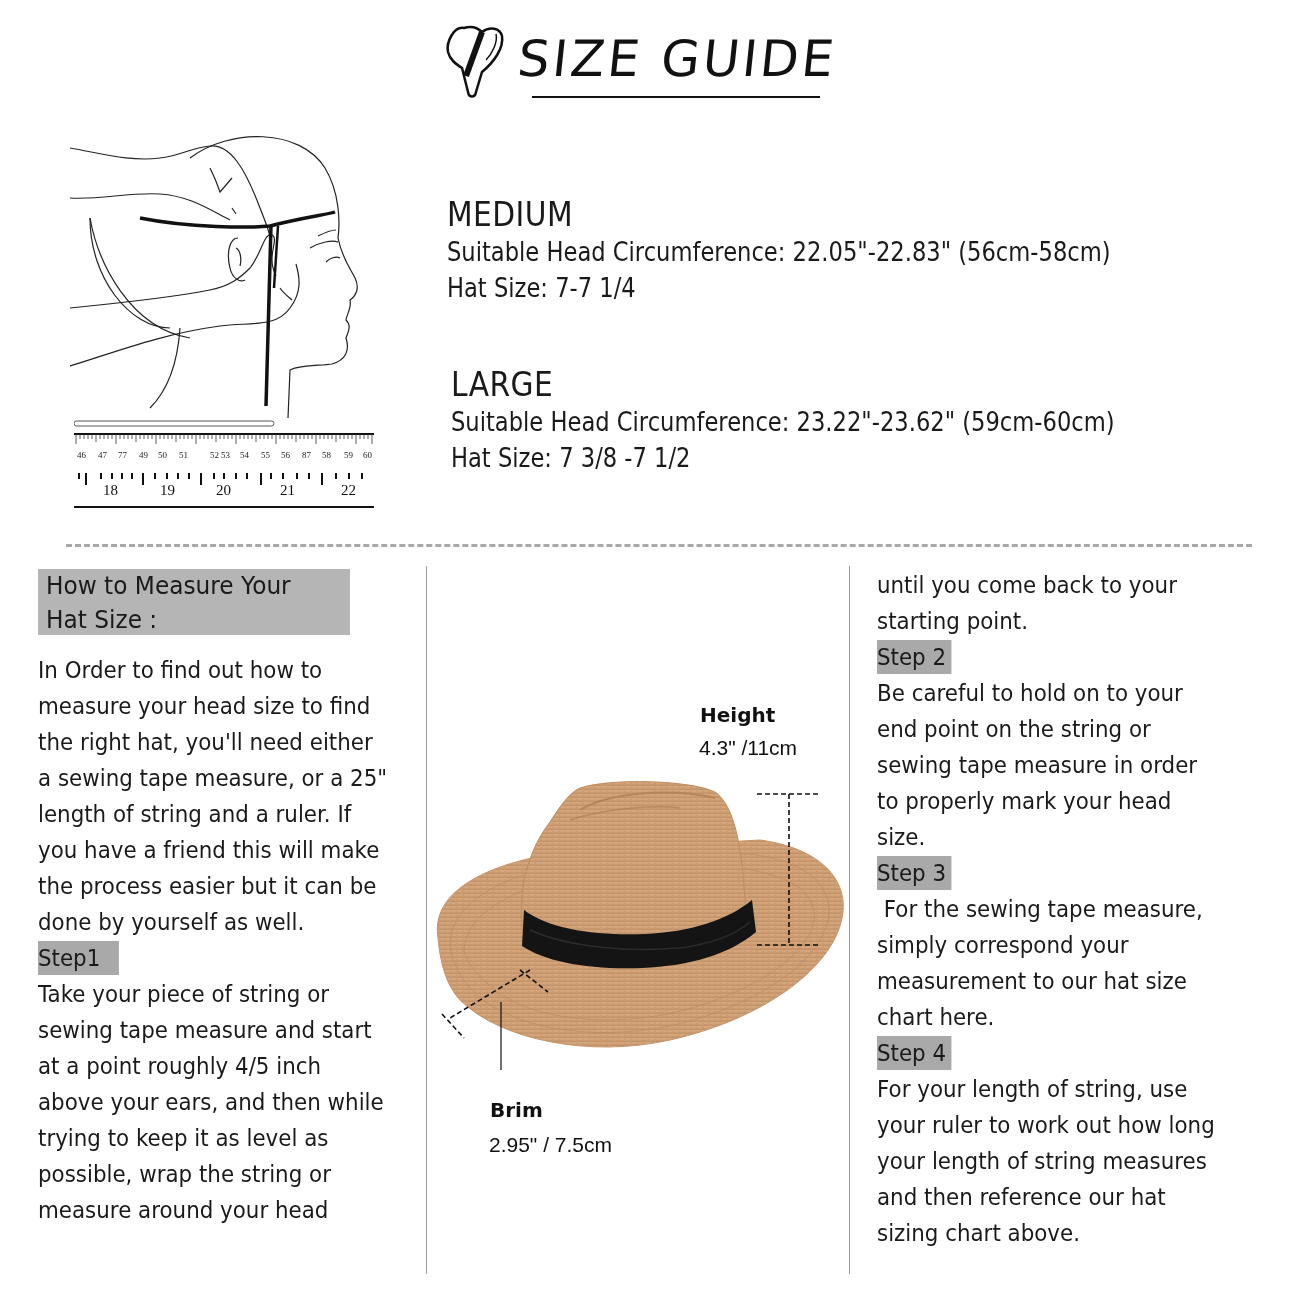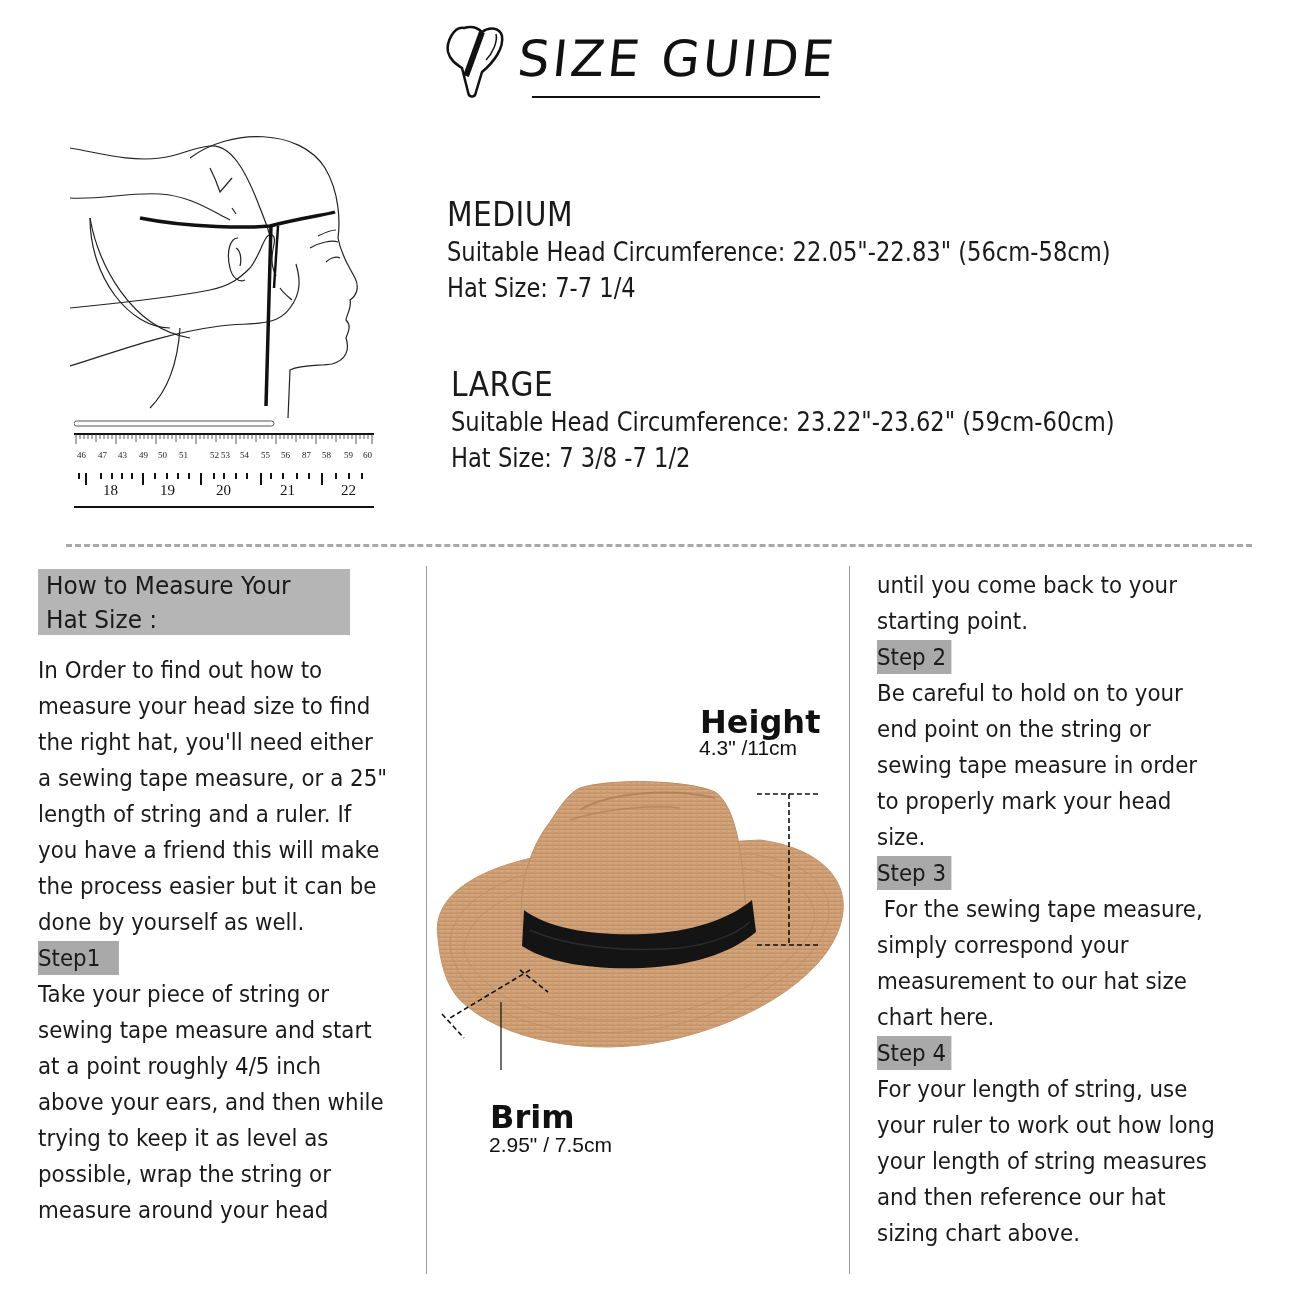--- a/index.html
+++ b/index.html
@@ -43,21 +43,21 @@
   .col-text p { margin: 0; white-space: nowrap; transform: scaleX(0.93); transform-origin: left; }
   .hl { background: #a9a9a9; display: inline-block; padding: 0 14px 0 0; line-height: 34px; }
   #heading-how { left: 38px; top: 569px; background: #b5b5b5; width: 312px; height: 66px;
                  font-family: "DejaVu Sans", sans-serif; font-size: 25px; line-height: 34px; padding-left: 8px; box-sizing: border-box; }
   #heading-how span { display: block; white-space: nowrap; transform: scaleX(0.93); transform-origin: left; }
   #col-left { left: 38px; top: 652px; width: 385px; }
   #col-right { left: 877px; top: 567px; width: 400px; }
 
   
   #hat-figure { left: 430px; top: 770px; width: 420px; height: 300px; }
-  .dim-label-title { font-family: "DejaVu Sans", sans-serif; font-weight: bold; font-size: 32px; color: #111; }
+  .dim-label-title { font-family: "DejaVu Sans", sans-serif; font-weight: bold; font-size: 20px; color: #111; }
   .dim-label-value { font-family: "Liberation Sans", sans-serif; font-size: 21px; color: #111; }
   #height-label { left: 700px; top: 703px; }
   #height-value { left: 699px; top: 736px; }
   #brim-label { left: 490px; top: 1098px; }
   #brim-value { left: 489px; top: 1133px; }
 </style>
 </head>
 <body>
 
 <div id="title-wrap" class="abs">
@@ -111,21 +111,21 @@
     <g stroke="#333" stroke-width="0.8">
 
       <path d="M2 16v10M6 16v5M10 16v5M14 16v5M18 16v5M22 16v8M26 16v5M30 16v5M34 16v5M38 16v5M42 16v10M46 16v5M50 16v5M54 16v5M58 16v5M62 16v8M66 16v5M70 16v5M74 16v5M78 16v5M82 16v10M86 16v5M90 16v5M94 16v5M98 16v5M102 16v8M106 16v5M110 16v5M114 16v5M118 16v5M122 16v10M126 16v5M130 16v5M134 16v5M138 16v5M142 16v8M146 16v5M150 16v5M154 16v5M158 16v5M162 16v10M166 16v5M170 16v5M174 16v5M178 16v5M182 16v8M186 16v5M190 16v5M194 16v5M198 16v5M202 16v10M206 16v5M210 16v5M214 16v5M218 16v5M222 16v8M226 16v5M230 16v5M234 16v5M238 16v5M242 16v10M246 16v5M250 16v5M254 16v5M258 16v5M262 16v8M266 16v5M270 16v5M274 16v5M278 16v5M282 16v10M286 16v5M290 16v5M294 16v5M298 16v10"></path>
     </g>
     <g stroke="#111" stroke-width="2">
       <path d="M5 55v6M12 55v12M27 55v6M38 55v6M48 55v6M58 55v6M69 55v12M81 55v6M93 55v6M104 55v6M115 55v6M127 55v12M140 55v6M150 55v6M162 55v6M173 55v6M187 55v12M197 55v6M209 55v6M223 55v6M235 55v6M248 55v12M262 55v6M275 55v6M288 55v6"></path>
     </g>
   </svg>
   <span class="ruler-cm" style="left:3px">46</span>
   <span class="ruler-cm" style="left:24px">47</span>
-  <span class="ruler-cm" style="left:44px">43</span>
+  <span class="ruler-cm" style="left:44px">77</span>
   <span class="ruler-cm" style="left:65px">49</span>
   <span class="ruler-cm" style="left:84px">50</span>
   <span class="ruler-cm" style="left:105px">51</span>
   <span class="ruler-cm" style="left:136px">52</span>
   <span class="ruler-cm" style="left:147px">53</span>
   <span class="ruler-cm" style="left:166px">54</span>
   <span class="ruler-cm" style="left:187px">55</span>
   <span class="ruler-cm" style="left:207px">56</span>
   <span class="ruler-cm" style="left:228px">87</span>
   <span class="ruler-cm" style="left:248px">58</span>

